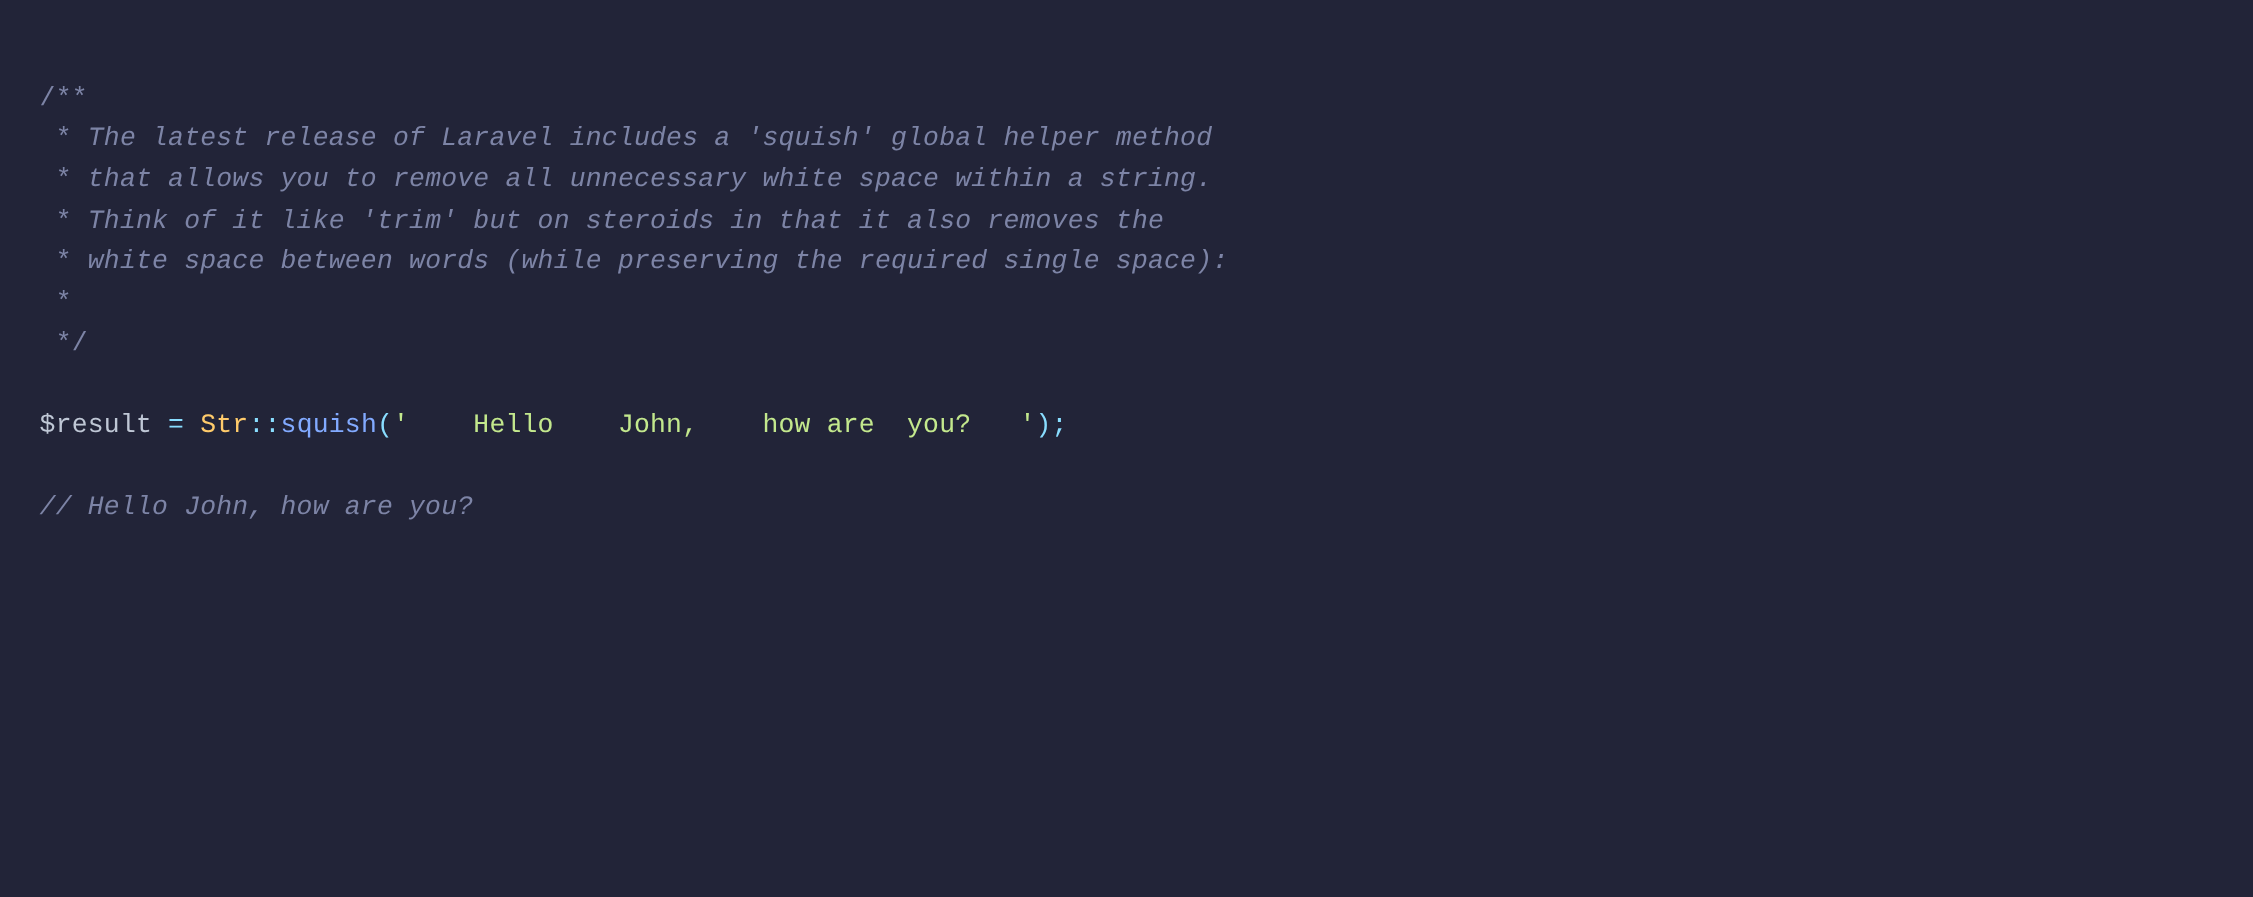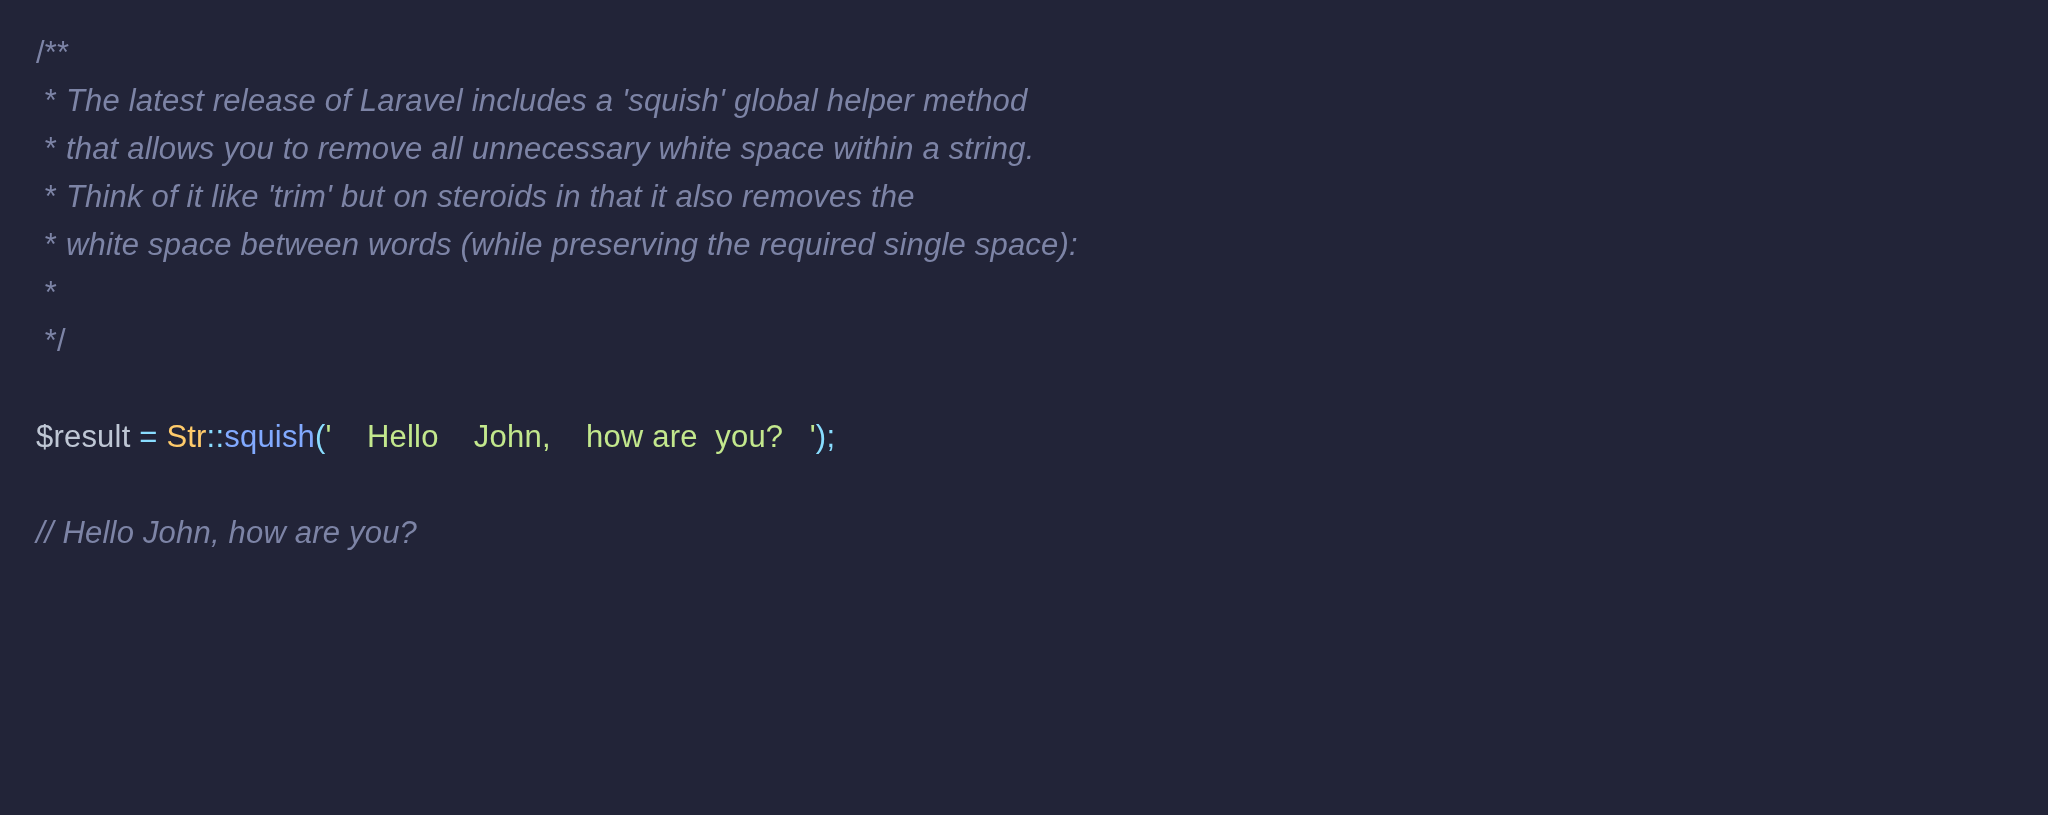--- a/index.html
+++ b/index.html
@@ -5,23 +5,23 @@
   html, body {
     margin: 0;
     padding: 0;
     background: #222438;
     width: 2048px;
     height: 815px;
     overflow: hidden;
   }
   pre.code {
     margin: 0;
-    padding: 29px 36px;
-    font-family: Liberation Sans, sans-serif;
-    font-size: 31px;
+    padding: 71px 36px;
+    font-family: Liberation Mono, monospace;
+    font-size: 24px;
     line-height: 1.55;
     white-space: pre;
     color: #bfc7d5;
     letter-spacing: 0.2px;
   }
   .comment      { color: #7d84a6; font-style: italic; }
   .comment-star { color: #7d84a6; font-style: normal; }
   .variable     { color: #bfc7d5; }
   .operator     { color: #89ddff; }
   .class        { color: #ffcb6b; }

